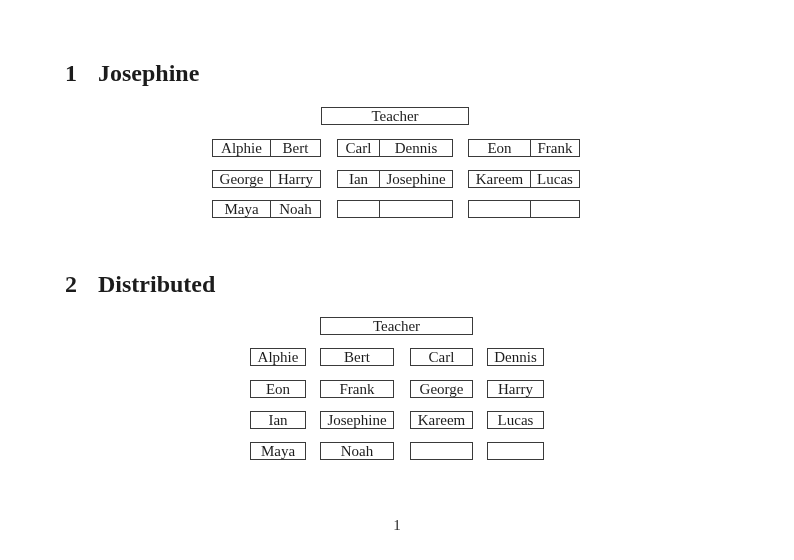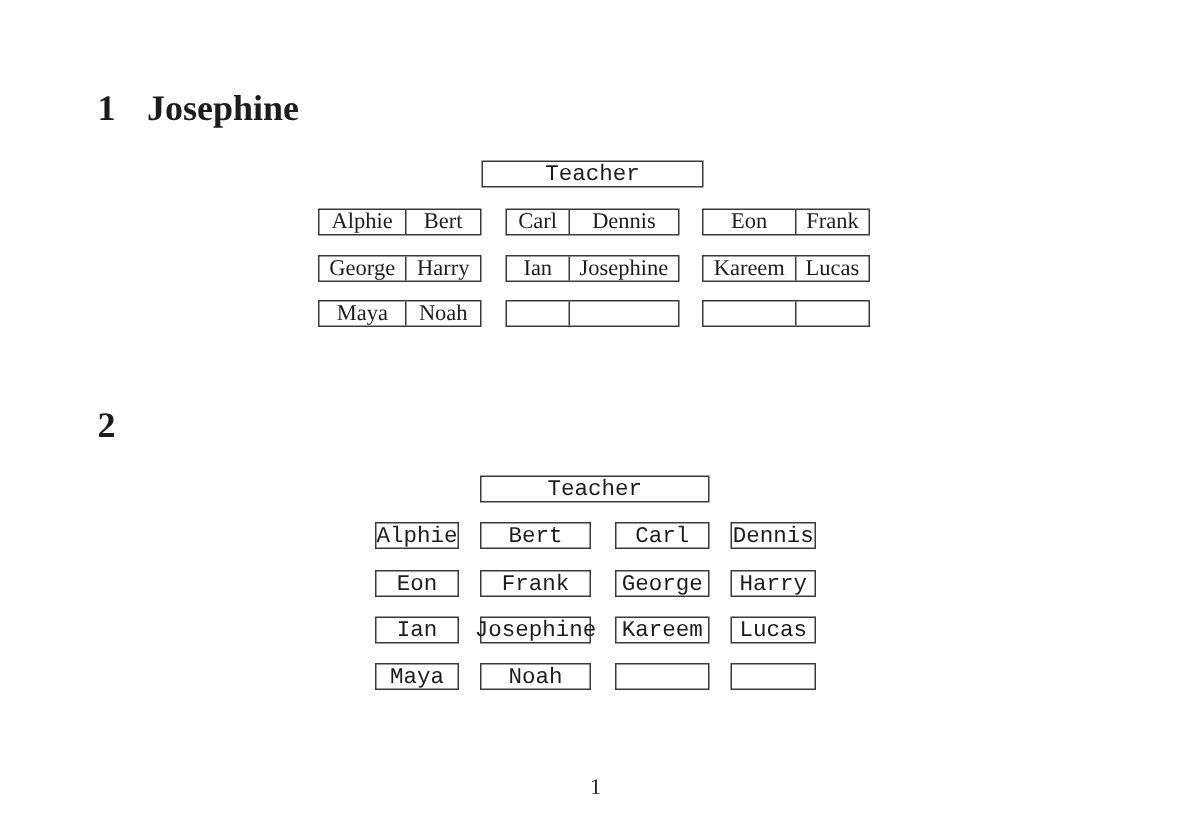--- a/index.html
+++ b/index.html
@@ -29,21 +29,20 @@
     position:absolute;
     box-sizing:border-box;
     border:1px solid #3a3a3a;
     height:18px;
     background:#ffffff;
     display:flex;
     align-items:center;
     justify-content:center;
     font-size:15px;
     line-height:15px;
-    font-family:Liberation Mono, monospace;
   }
   
   .desk{
     position:absolute;
     box-sizing:border-box;
     border:1px solid #3a3a3a;
     height:18px;
     display:flex;
     background:#ffffff;
   }
@@ -116,20 +115,21 @@
     <span class="cell l"></span>
     <span class="cell r"></span>
   </div>
   <div class="desk c3" style="left:468px;top:200px;">
     <span class="cell l"></span>
     <span class="cell r"></span>
   </div>
 
   <div class="section-heading heading-distributed">
     <span>2</span>
+    <span>Distributed</span>
   </div>
 
   <div class="box" style="left:320px;top:317px;width:153px;">Teacher</div>
 
   <div class="box" style="left:250px;top:348px;width:56px;">Alphie</div>
   <div class="box" style="left:320px;top:348px;width:74px;">Bert</div>
   <div class="box" style="left:410px;top:348px;width:63px;">Carl</div>
   <div class="box" style="left:487px;top:348px;width:57px;">Dennis</div>
 
   <div class="box" style="left:250px;top:380px;width:56px;">Eon</div>

